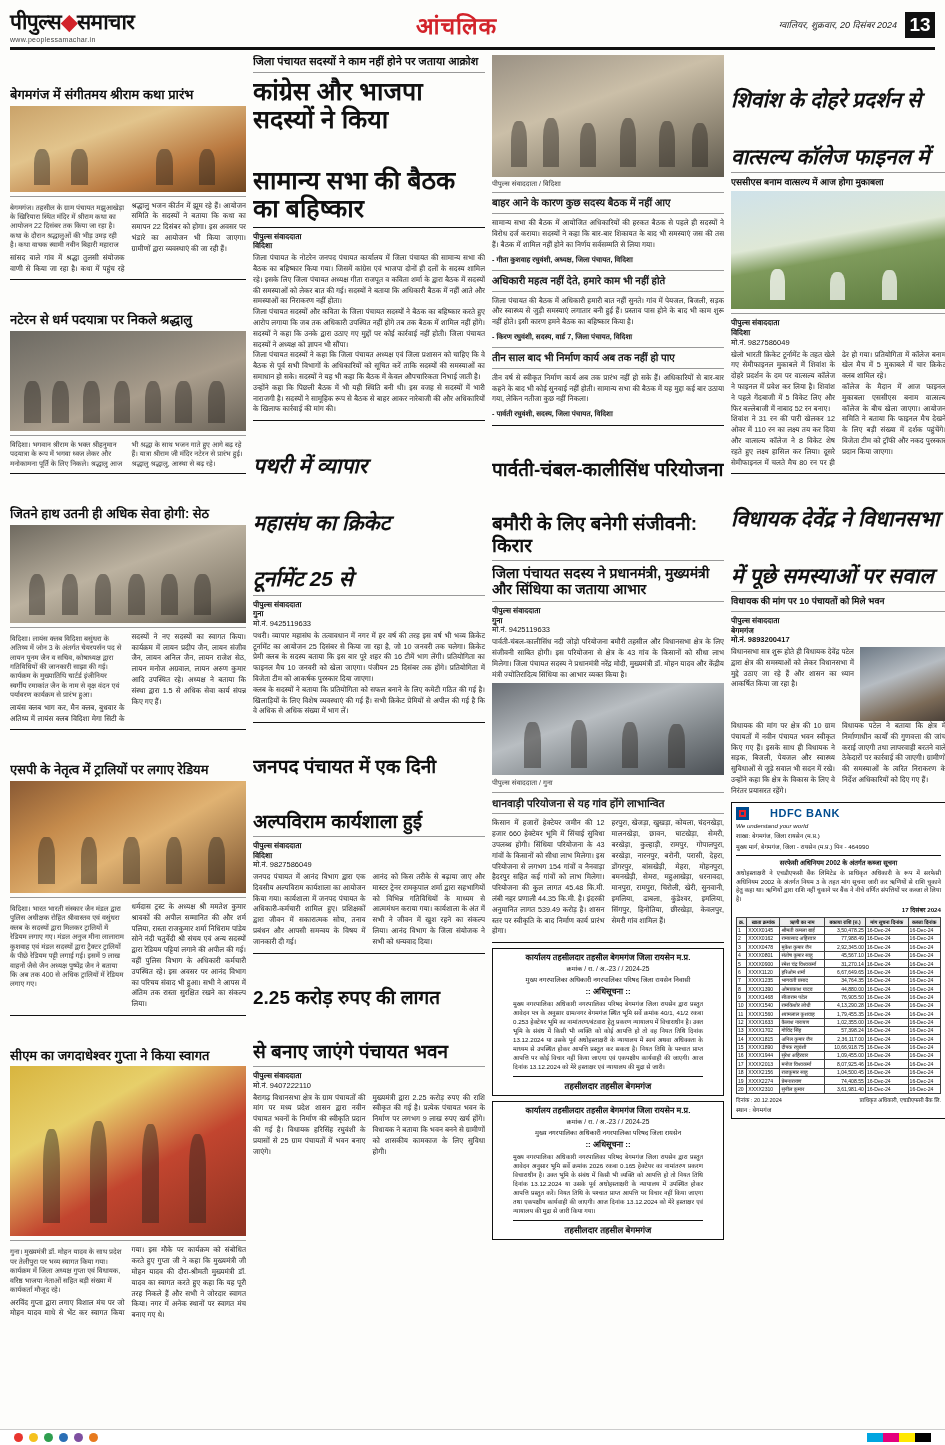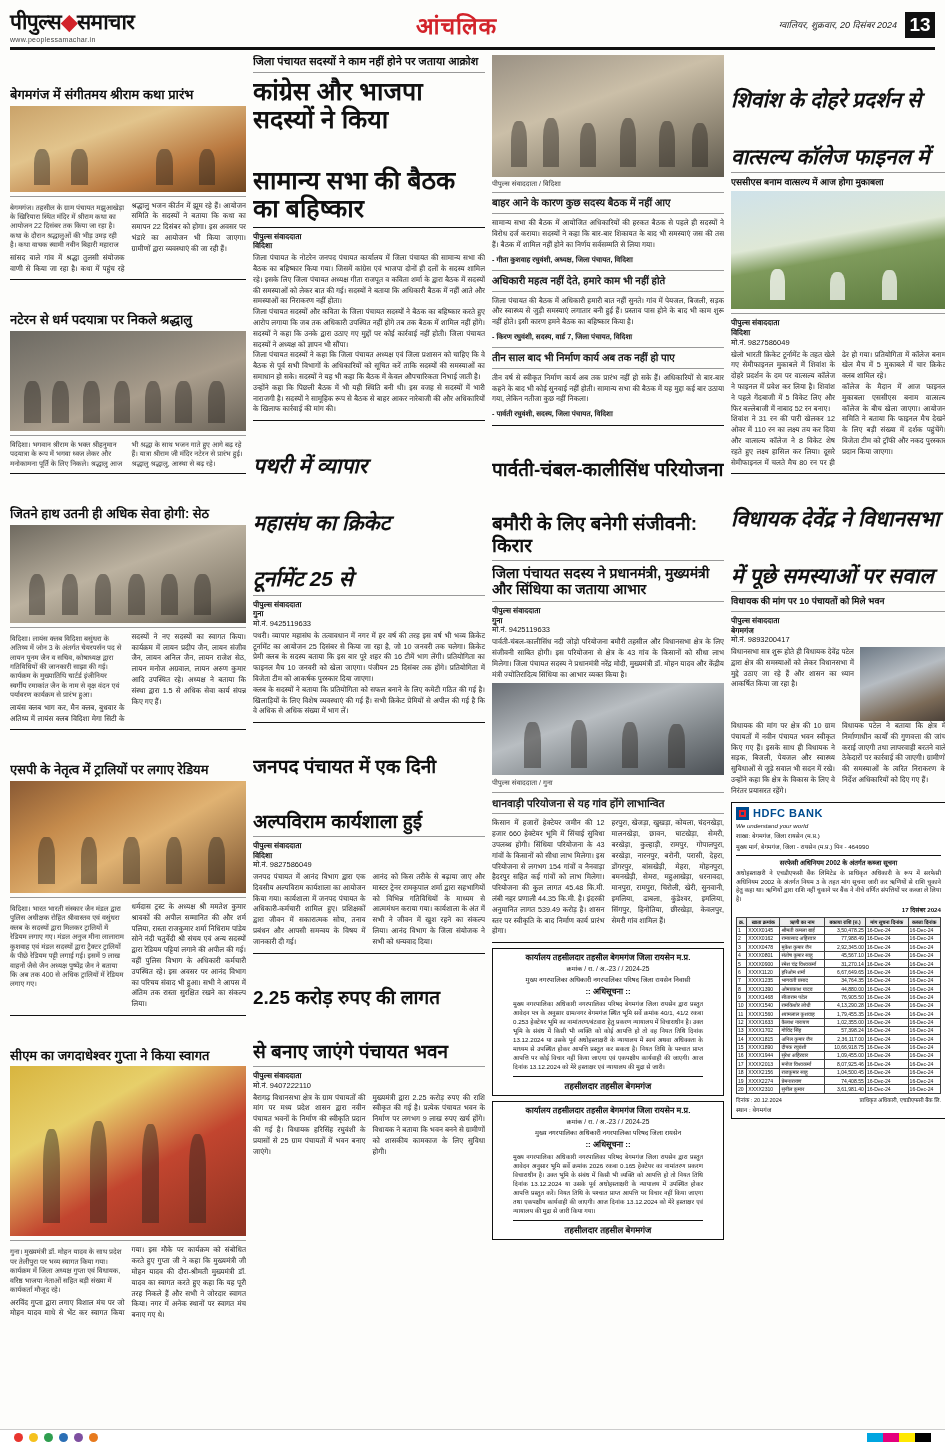--- a/index.html
+++ b/index.html
@@ -79,21 +79,21 @@
     border:1.5px solid #111; padding:4px 20px; margin-top:5px; background:#fff;
   }
   .notice-head { font-size:8px; font-weight:bold; text-align:center; line-height:1.25; }
   .notice-sub { font-size:6.6px; text-align:center; line-height:1.3; margin-top:2px;}
   .notice-body { font-size:6.2px; line-height:1.45; text-align:justify; margin-top:3px; }
   .notice-sign { font-size:8.5px; font-weight:bold; text-align:center; margin-top:4px;
                  border-top:1px solid #111; padding-top:3px; }
   .bank {
     border:1.5px solid #111; margin-top:5px; background:#fff; padding:4px;
   }
-  .bank-top { display:flex; align-items:center; gap:4px; }
+  .bank-top { display:flex; align-items:center; gap:21px; }
   .bank-logo { width:13px; height:13px; background:#004c8f; position:relative; }
   .bank-logo:after { content:""; position:absolute; inset:3px; border:2px solid #ed232a; }
   .bank-name { font-size:11px; font-weight:bold; color:#004c8f; letter-spacing:.5px;}
   .bank-line { font-size:6.2px; line-height:1.4; margin-top:2px; }
   .bank-tbl { width:100%; border-collapse:collapse; margin-top:3px; }
   .bank-tbl th, .bank-tbl td {
     border:0.5px solid #444; font-size:5.1px; padding:0.5px 1px; line-height:1.25;
   }
   .bank-tbl th { background:#eee; font-weight:bold; }
   .bank-tbl td.num { text-align:right; }
@@ -403,21 +403,21 @@
       <div class="rule"></div>
 
       <div>
         <div class="hl hl-md">विधायक देवेंद्र ने विधानसभा</div>
         <div class="hl hl-md">में पूछे समस्याओं पर सवाल</div>
         <div class="rule-thin"></div>
         <div class="kicker" style="font-size:9px">विधायक की मांग पर 10 पंचायतों को मिले भवन</div>
         <div class="rule-thin"></div>
         <div class="byline">पीपुल्स संवाददाता</div>
         <div class="byline" style="margin-top:-2px">बेगमगंज</div>
-        <div class="byline" style="margin-top:-2px;font-weight:normal">मो.नं. 9893200417</div>
+        <div class="byline" style="margin-top:-2px;font-weight:bold">मो.नं. 9893200417</div>
         <div style="display:flex;gap:6px">
           <div style="flex:1">
             <div class="body">विधानसभा सत्र शुरू होते ही विधायक देवेंद्र पटेल द्वारा क्षेत्र की समस्याओं को लेकर विधानसभा में मुद्दे उठाए जा रहे हैं और शासन का ध्यान आकर्षित किया जा रहा है।</div>
           </div>
           <div style="width:86px">
             <div class="photo ph-portrait" style="height:74px"></div>
           </div>
         </div>
         <div class="c2">
           <div class="body">विधायक की मांग पर क्षेत्र की 10 ग्राम पंचायतों में नवीन पंचायत भवन स्वीकृत किए गए हैं। इसके साथ ही विधायक ने सड़क, बिजली, पेयजल और स्वास्थ्य सुविधाओं से जुड़े सवाल भी सदन में रखे। उन्होंने कहा कि क्षेत्र के विकास के लिए वे निरंतर प्रयासरत रहेंगे।</div>

